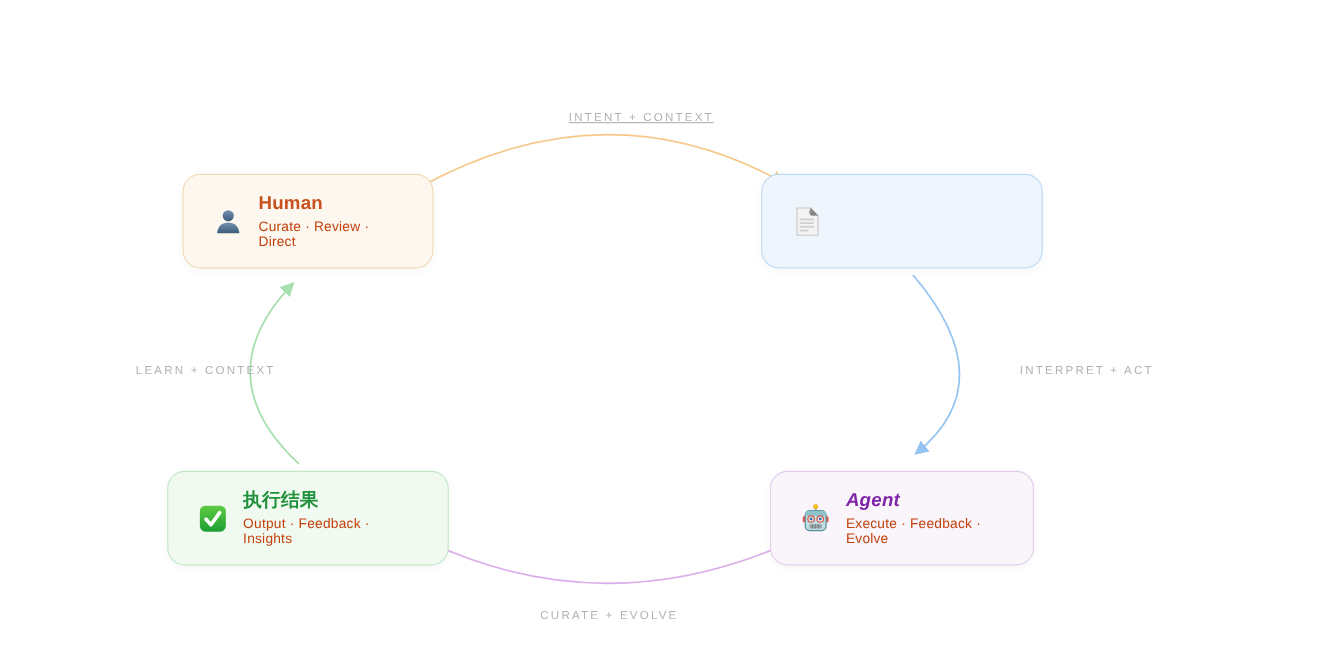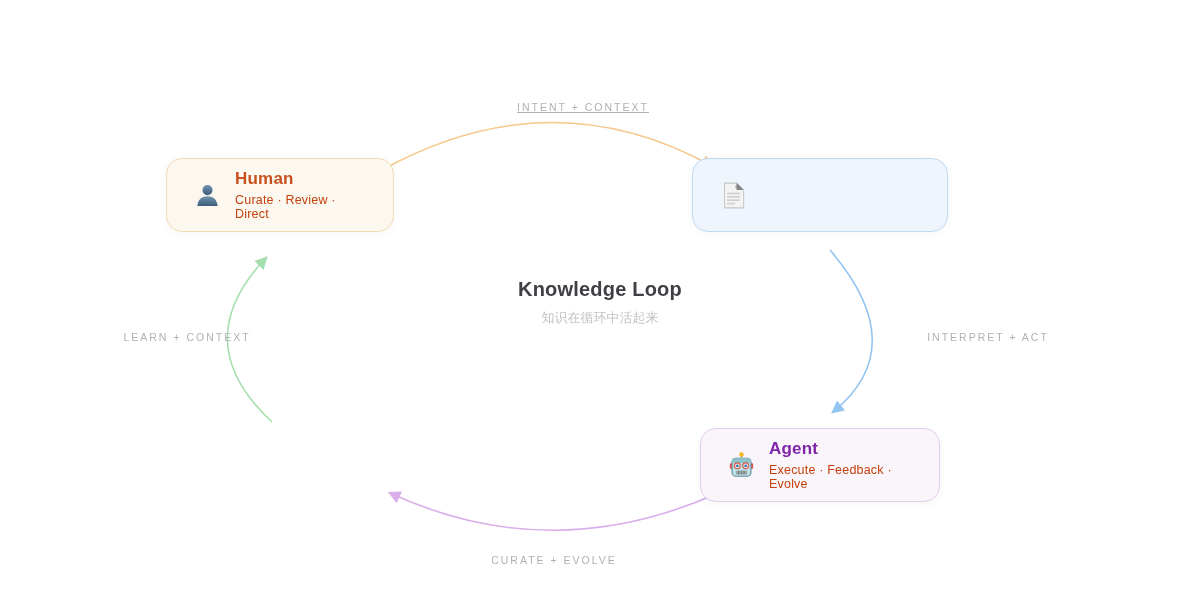--- a/index.html
+++ b/index.html
@@ -6,21 +6,21 @@
   body{font-family:"Liberation Sans","DejaVu Sans",sans-serif;}
   .canvas{position:relative;width:1200px;height:600px;background:#ffffff;overflow:hidden;}
 
   
   .edges-svg{position:absolute;left:0;top:0;width:1200px;height:600px;pointer-events:none;}
 
   
   .node{
     position:absolute;display:flex;align-items:center;gap:14px;
     border-radius:16px;border:1px solid transparent;
-    padding:0 24px 0 26px;box-sizing:border-box;height:74px;
+    padding:0 24px 0 26px;box-sizing:border-box;height:86px;
     box-shadow:0 2px 8px rgba(0,0,0,0.04);
     background:#fff;
   }
   .node .icon{width:28px;height:28px;flex:0 0 auto;display:flex;align-items:center;justify-content:center;}
   .node .txt{display:flex;flex-direction:column;justify-content:center;}
   .node .title{font-size:17px;font-weight:bold;line-height:1.2;letter-spacing:.2px;}
   .node .sub{font-size:12.5px;color:#c2410c;margin-top:3px;letter-spacing:.2px;}
 
   
   .center-title{position:absolute;left:450px;top:278px;width:300px;text-align:center;}
@@ -104,29 +104,43 @@
         <rect x="3.6" y="5.6" width="16.8" height="4.2" rx="2.1" fill="#8fc3cc"></rect>
         <circle cx="8.3" cy="12.3" r="2.6" fill="#fdf3ec" stroke="#cf5a4b" stroke-width="1"></circle>
         <circle cx="15.7" cy="12.3" r="2.6" fill="#fdf3ec" stroke="#cf5a4b" stroke-width="1"></circle>
         <circle cx="8.3" cy="12.3" r="1.2" fill="#2f6fb3"></circle>
         <circle cx="15.7" cy="12.3" r="1.2" fill="#2f6fb3"></circle>
         <rect x="7" y="16.6" width="10" height="3.4" rx="1" fill="#9aa3a6"></rect>
         <path d="M9.4 16.6 v3.4 M11.8 16.6 v3.4 M14.2 16.6 v3.4" stroke="#707a7d" stroke-width="0.8"></path>
       </svg>
     </span>
     <span class="txt">
-      <span class="title" style="color: rgb(125, 36, 168);">Agent</span>
+      <span class="title" style="color: rgb(125, 36, 168); font-style: italic;">Agent</span>
       <span class="sub">Execute · Feedback · Evolve</span>
     </span>
   </div>
 
+  <div class="node" style="left: 152px; top: 428px; width: 256px; background-color: rgb(241, 250, 241); border-color: rgb(196, 231, 198);">
+    <span class="icon">
+      <svg width="27" height="27" viewBox="0 0 24 24">
+        <defs>
+          <linearGradient id="cg" x1="0" y1="0" x2="0" y2="1">
+            <stop offset="0" stop-color="#5ecb43"></stop>
+              <stop offset="1" stop-color="#1d9e33"></stop>
+          </linearGradient>
+        </defs>
+        <rect x="1.5" y="1.5" width="21" height="21" rx="4.5" fill="url(#cg)"></rect>
+        <path d="M6.5 12.5 l4 4.4 L17.5 7.2" fill="none" stroke="#ffffff" stroke-width="3" stroke-linecap="round" stroke-linejoin="round"></path>
+      </svg>
+    </span>
+    <span class="txt">
+      <span class="title" style="color: rgb(33, 145, 60);">执行结果</span>
+      <span class="sub">Output · Feedback · Insights</span>
+    </span>
+  </div>
 
-  <div class="center-title">
-    <div class="h">Knowledge Loop</div>
-    <div class="s">知识在循环中活起来</div>
-  </div>
 
   <div class="edge-label" style="left:583px;top:101px;text-decoration:underline;">INTENT + CONTEXT</div>
   <div class="edge-label" style="left:948px;top:331px;margin-left:40px;">INTERPRET + ACT</div>
   <div class="edge-label" style="left:554px;top:554px;">CURATE + EVOLVE</div>
   <div class="edge-label" style="left:187px;top:331px;">LEARN + CONTEXT</div>
 
 </div>
 
 </body></html>

